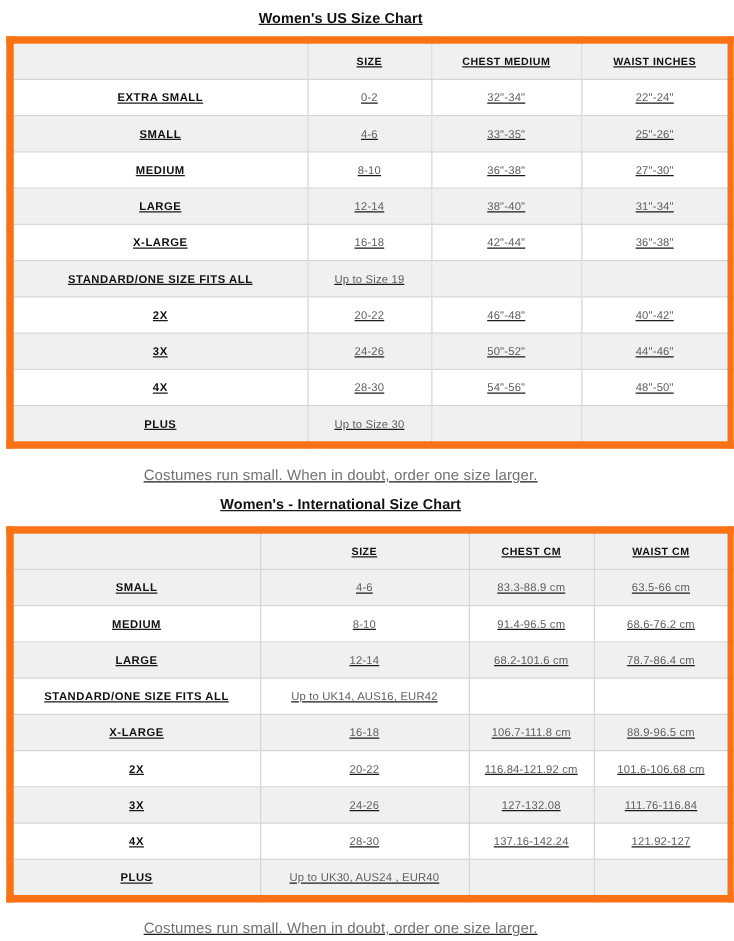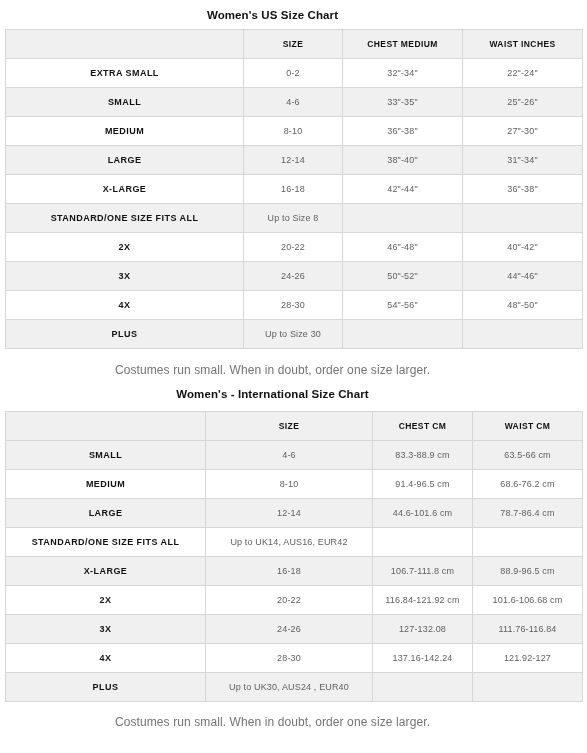--- a/index.html
+++ b/index.html
@@ -12,37 +12,38 @@
     background: #ffffff;
     font-family: "Liberation Sans", sans-serif;
     color: #1b1b1b;
     overflow: hidden;
   }
   .page {
     width: 545px;
     height: 753px;
     position: relative;
     box-sizing: border-box;
+    text-decoration: underline;
   }
   .chart-title {
     text-align: center;
     font-size: 11.5px;
     font-weight: bold;
     letter-spacing: 0.1px;
     color: #111111;
   }
   #title-us { padding-top: 9px; padding-bottom: 8px; }
   #title-intl { padding-top: 11px; padding-bottom: 11px; text-align: center; }
 
   table.size-table {
     border-collapse: collapse;
     table-layout: fixed;
     margin: 0 5px;
     width: 577px;
-    border: 1px solid #f97316;
+    border: 6px solid #f97316;
   }
   table.size-table td {
     border: 1px solid #d6d6d6;
     height: 28px;
     padding: 0 2px;
     text-align: center;
     vertical-align: middle;
     font-size: 9px;
     color: #5f5f5f;
     letter-spacing: 0.15px;
@@ -131,21 +132,21 @@
           <td>31"-34"</td>
         </tr>
         <tr class="plain">
           <td class="label-cell">X-LARGE</td>
           <td>16-18</td>
           <td>42"-44"</td>
           <td>36"-38"</td>
         </tr>
         <tr class="shaded">
           <td class="label-cell">STANDARD/ONE SIZE FITS ALL</td>
-          <td>Up to Size 8</td>
+          <td>Up to Size 19</td>
           <td></td>
           <td></td>
         </tr>
         <tr class="plain">
           <td class="label-cell">2X</td>
           <td>20-22</td>
           <td>46"-48"</td>
           <td>40"-42"</td>
         </tr>
         <tr class="shaded">
@@ -195,21 +196,21 @@
         </tr>
         <tr class="plain">
           <td class="label-cell">MEDIUM</td>
           <td>8-10</td>
           <td>91.4-96.5 cm</td>
           <td>68.6-76.2 cm</td>
         </tr>
         <tr class="shaded">
           <td class="label-cell">LARGE</td>
           <td>12-14</td>
-          <td>44.6-101.6 cm</td>
+          <td>68.2-101.6 cm</td>
           <td>78.7-86.4 cm</td>
         </tr>
         <tr class="plain">
           <td class="label-cell">STANDARD/ONE SIZE FITS ALL</td>
           <td>Up to UK14, AUS16, EUR42</td>
           <td></td>
           <td></td>
         </tr>
         <tr class="shaded">
           <td class="label-cell">X-LARGE</td>

